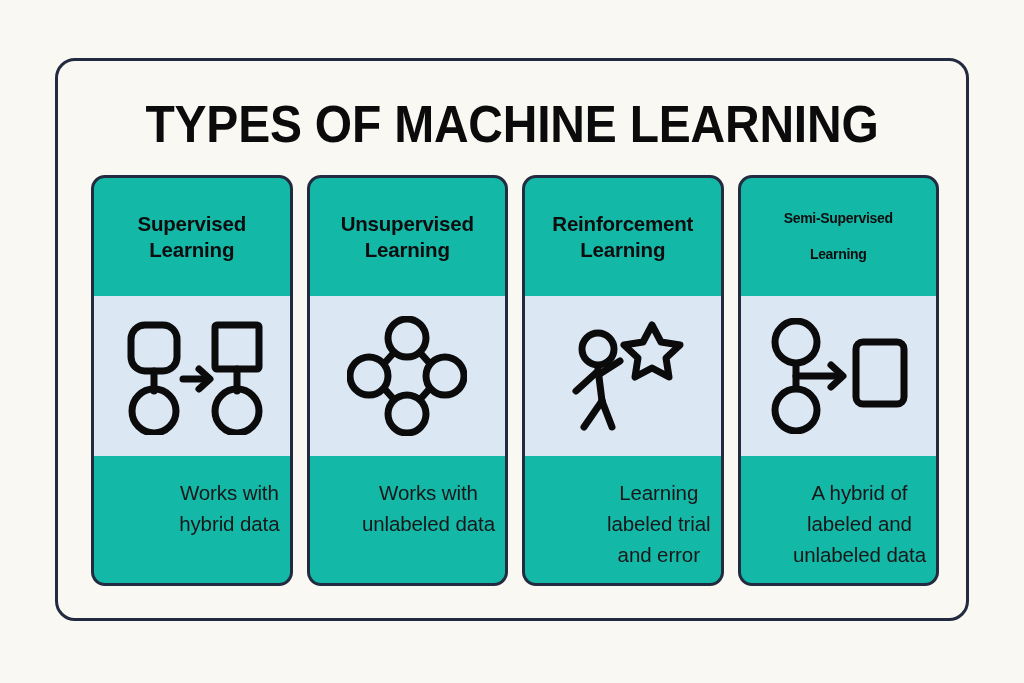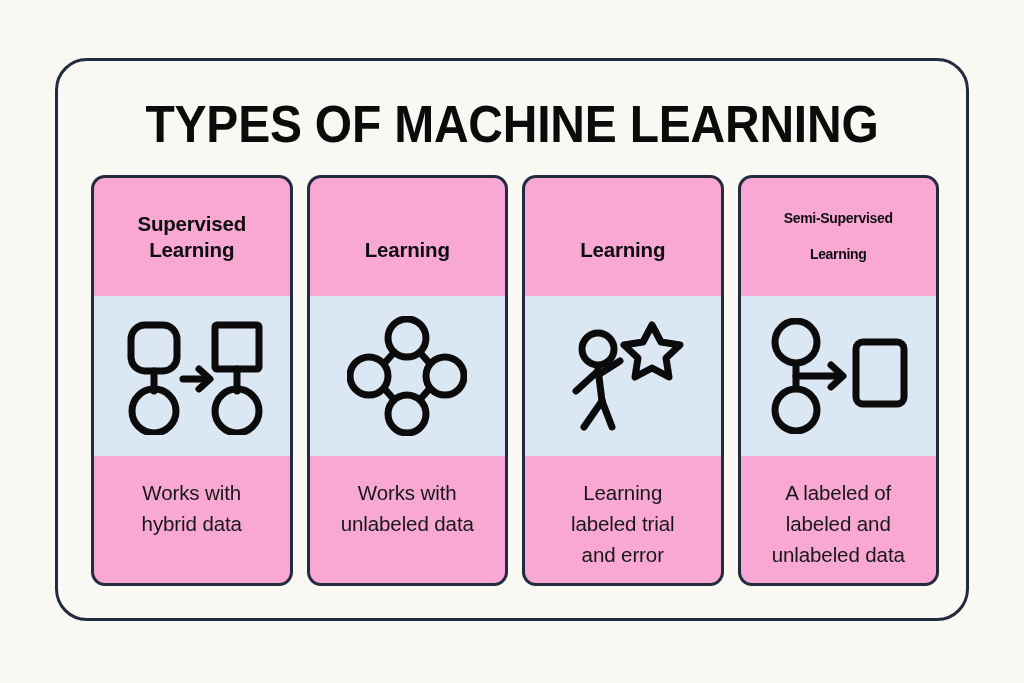--- a/index.html
+++ b/index.html
@@ -25,21 +25,21 @@
   }
 
   
   .frame {
     position: absolute;
     left: 55px;
     top: 58px;
     width: 914px;
     height: 563px;
     border: 3px solid #222b3f;
-    border-radius: 32px;
+    border-radius: 20px;
     background: #faf8f3;
   }
 
   
   .title {
     position: absolute;
     left: 0;
     top: 38px;
     width: 100%;
     text-align: center;
@@ -63,21 +63,21 @@
     height: 411px;
     display: flex;
     gap: 14px;
   }
 
   .card {
     flex: 1 1 0;
     min-width: 0;
     border: 3px solid #222b3f;
     border-radius: 14px;
-    background: #f9a8d4;
+    background: #14b8a6;
     overflow: hidden;
     display: flex;
     flex-direction: column;
   }
 
   
   .card-header {
     height: 118px;
     display: flex;
     align-items: center;
@@ -112,21 +112,21 @@
 
   .icon-band svg {
     display: block;
   }
 
   
   .card-caption {
     flex: 1;
     display: flex;
     align-items: flex-start;
-    justify-content: center;
+    justify-content: flex-end;
     padding: 22px 10px 0 10px;
     text-align: center;
   }
 
   .card-caption-text {
     font-family: "Liberation Sans", sans-serif;
     font-weight: normal;
     font-size: 20.5px;
     line-height: 1.5;
     color: #17171a;
@@ -164,21 +164,21 @@
             </svg>
           </span>
         </div>
         <div class="card-caption">
           <div class="card-caption-text"><span>Works with</span><br><span>hybrid data</span></div>
         </div>
       </div>
 
       <div class="card">
         <div class="card-header">
-          <div class="card-header-text"><br><span>Learning</span></div>
+          <div class="card-header-text"><span>Unsupervised</span><br><span>Learning</span></div>
         </div>
         <div class="icon-band">
           <span>
             <svg width="120" height="120" viewBox="0 0 120 120" fill="none" stroke="#0b0b0c" stroke-width="7" stroke-linecap="round" stroke-linejoin="round">
               <line x1="60" y1="22" x2="26" y2="60"></line>
               <line x1="60" y1="22" x2="94" y2="60"></line>
               <line x1="26" y1="60" x2="60" y2="98"></line>
               <line x1="94" y1="60" x2="60" y2="98"></line>
               <circle cx="60" cy="22" r="19" fill="#dce7f4"></circle>
               <circle cx="22" cy="60" r="19" fill="#dce7f4"></circle>
@@ -187,21 +187,21 @@
             </svg>
           </span>
         </div>
         <div class="card-caption">
           <div class="card-caption-text"><span>Works with</span><br><span>unlabeled data</span></div>
         </div>
       </div>
 
       <div class="card">
         <div class="card-header">
-          <div class="card-header-text"><br><span>Learning</span></div>
+          <div class="card-header-text"><span>Reinforcement</span><br><span>Learning</span></div>
         </div>
         <div class="icon-band">
           <span>
             <svg width="126" height="126" viewBox="0 0 126 126" fill="none" stroke="#0b0b0c" stroke-width="7" stroke-linecap="round" stroke-linejoin="round">
 
               <path d="M92 12 L101 29 L120 32 L106 45 L109 64 L92 55 L75 64 L78 45 L64 32 L83 29 Z"></path>
 
               <circle cx="38" cy="36" r="16"></circle>
 
               <path d="M38 62 L60 48"></path>
@@ -233,19 +233,19 @@
               <circle cx="28" cy="92" r="21" fill="#dce7f4"></circle>
 
               <line x1="28" y1="58" x2="74" y2="58"></line>
               <polyline points="63,47 75,58 63,69"></polyline>
 
               <rect x="88" y="24" width="48" height="62" rx="7"></rect>
             </svg>
           </span>
         </div>
         <div class="card-caption">
-          <div class="card-caption-text"><span>A labeled of</span><br><span>labeled and</span><br><span>unlabeled data</span></div>
+          <div class="card-caption-text"><span>A hybrid of</span><br><span>labeled and</span><br><span>unlabeled data</span></div>
         </div>
       </div>
 
     </div>
   </div>
 </div>
 
 </body></html>

